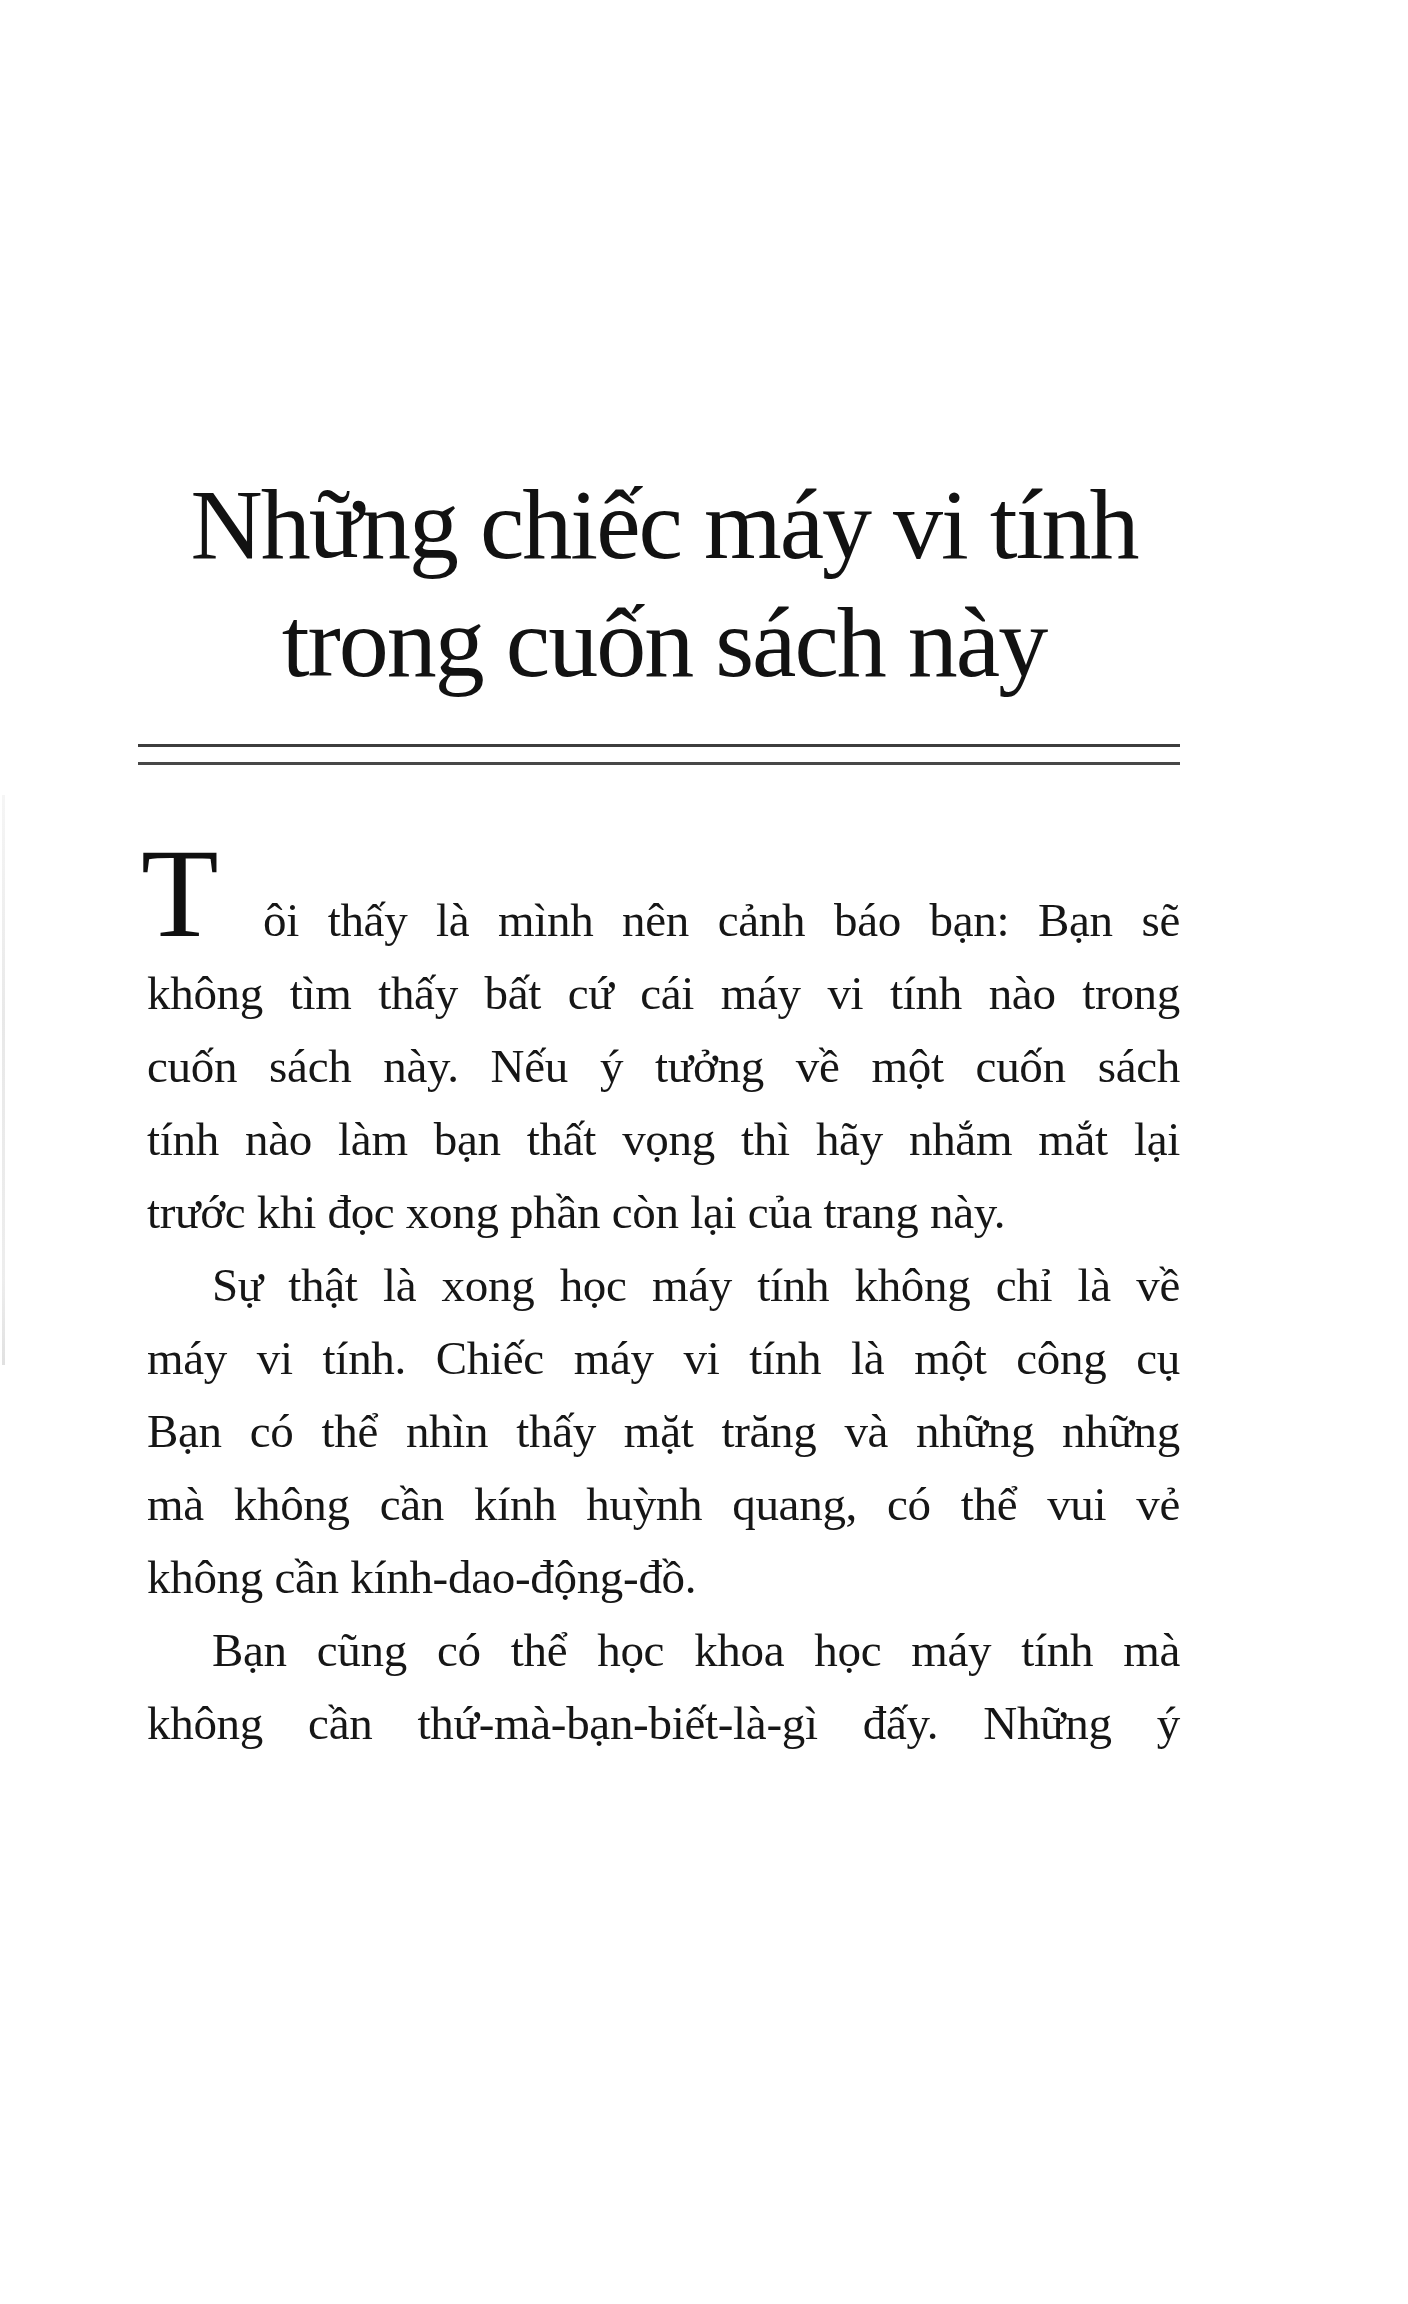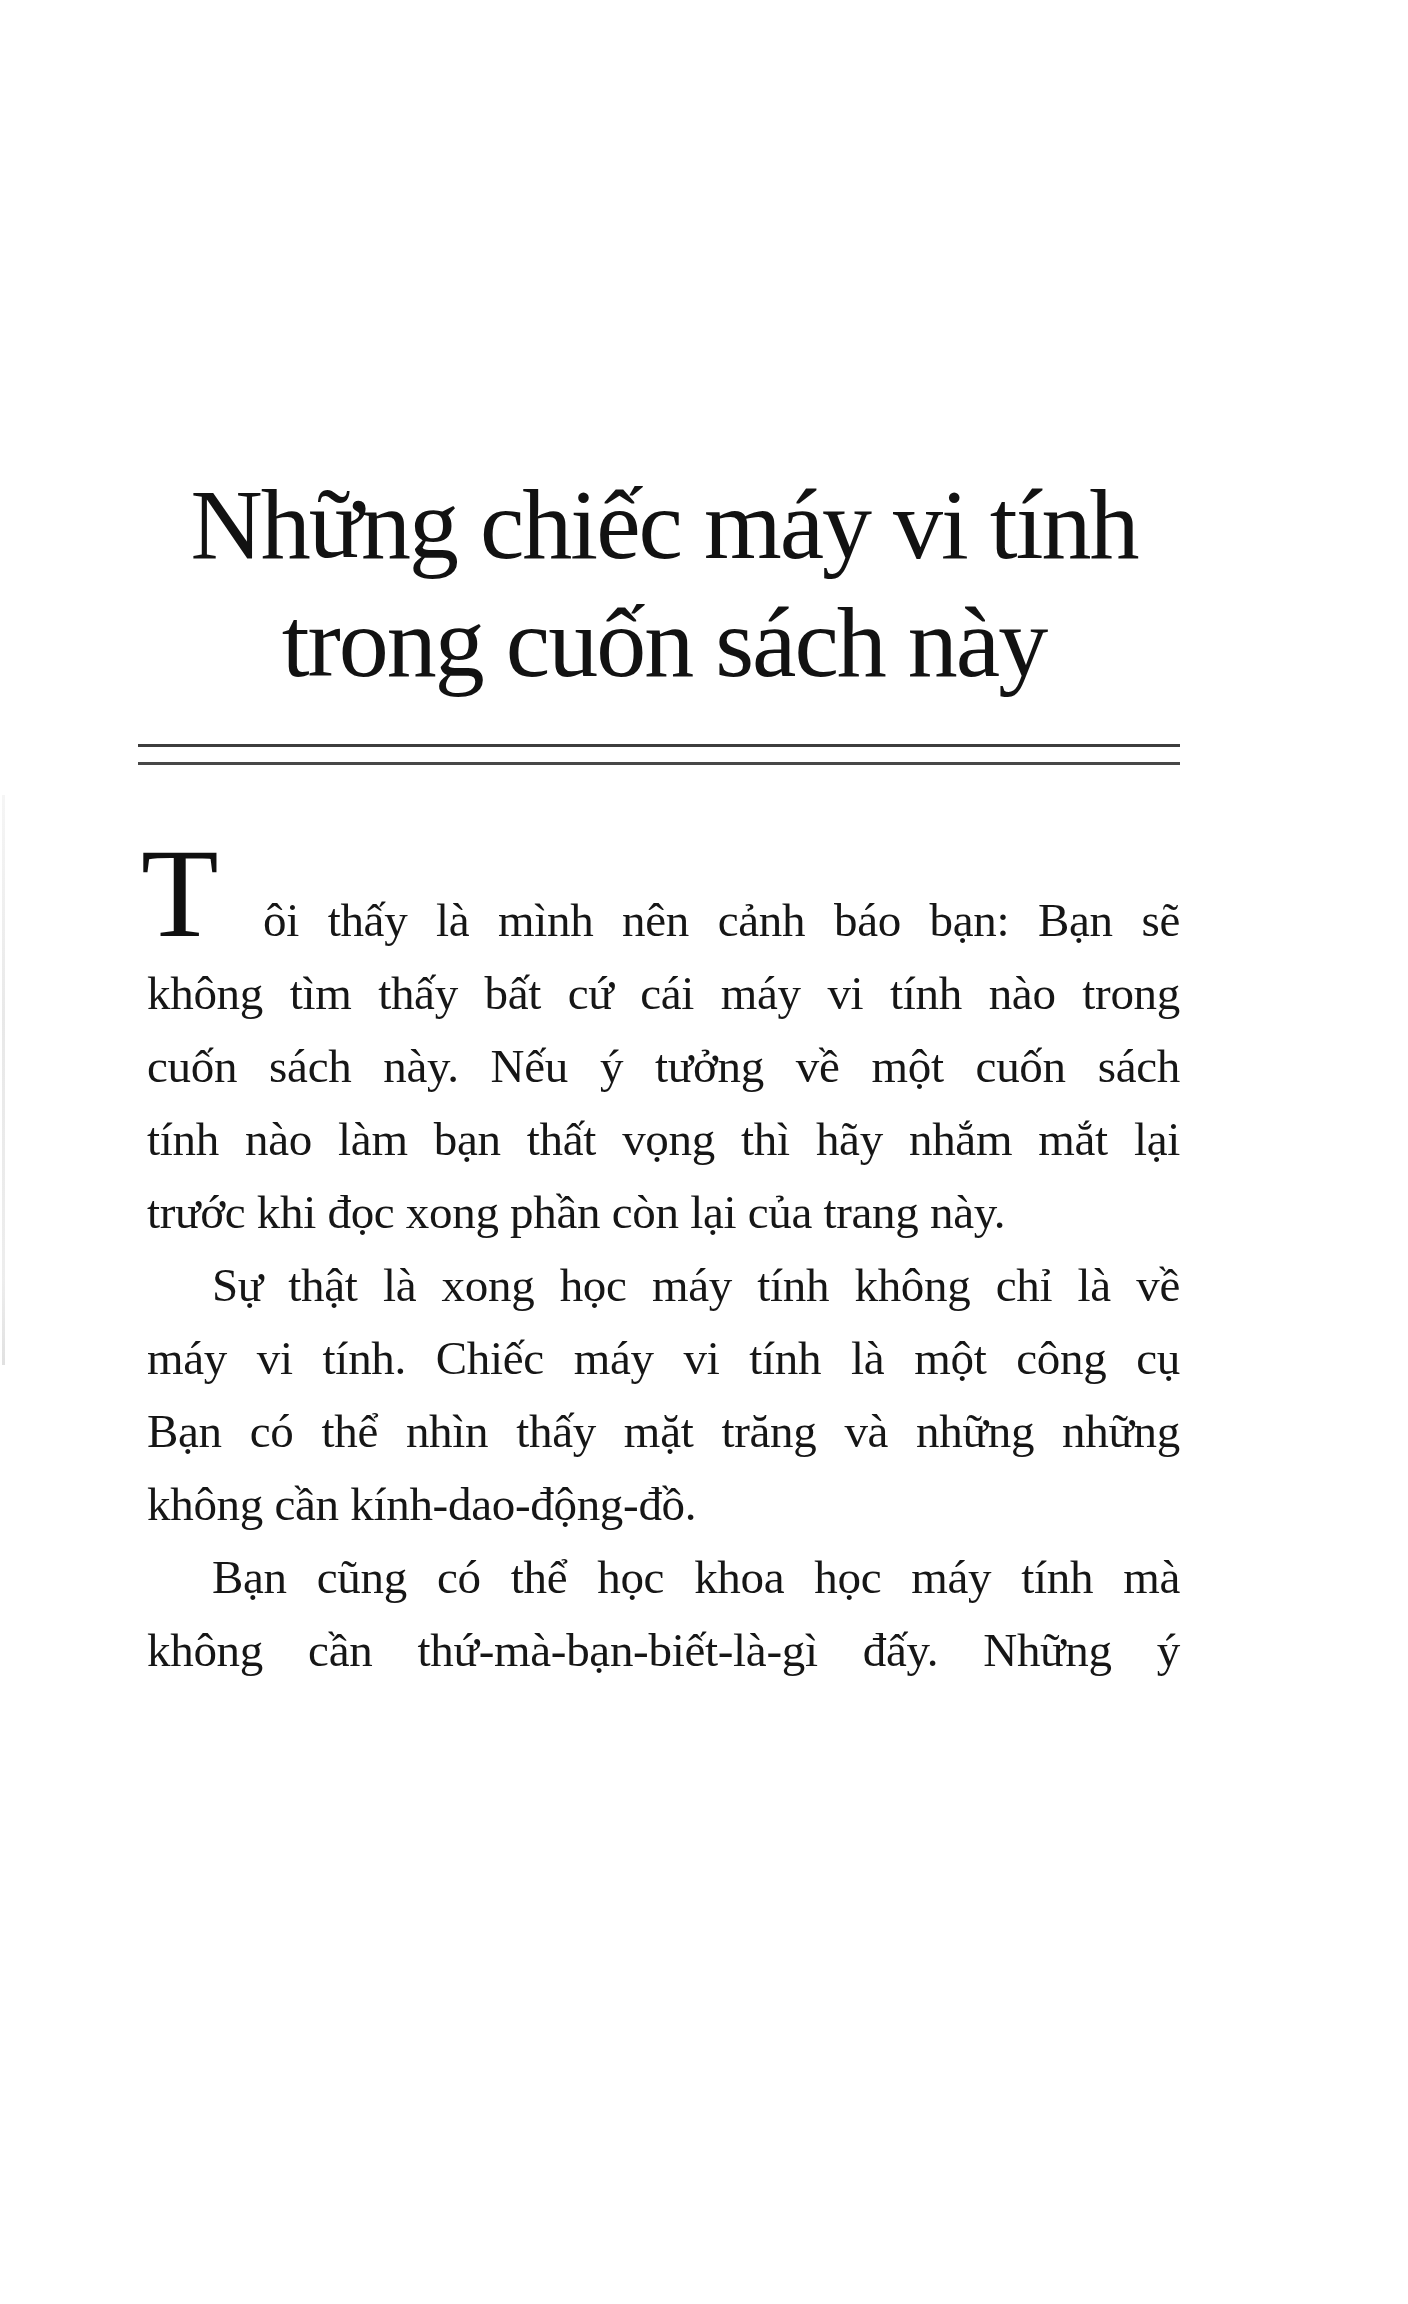--- a/index.html
+++ b/index.html
@@ -79,18 +79,19 @@
     <span class="initial">T</span>
 
   <div class="ln just first">ôi thấy là mình nên cảnh báo bạn: Bạn sẽ</div>
       <div class="ln just">không tìm thấy bất cứ cái máy vi tính nào trong</div>
       <div class="ln just">cuốn sách này. Nếu ý tưởng về một cuốn sách</div>
       <div class="ln just">tính nào làm bạn thất vọng thì hãy nhắm mắt lại</div>
       <div class="ln">trước khi đọc xong phần còn lại của trang này.</div>
       <div class="ln just indent">Sự thật là xong học máy tính không chỉ là về</div>
       <div class="ln just">máy vi tính. Chiếc máy vi tính là một công cụ</div>
       <div class="ln just">Bạn có thể nhìn thấy mặt trăng và những những</div>
+      <div class="ln just">mà không cần kính huỳnh quang, có thể vui vẻ</div>
       <div class="ln">không cần kính-dao-động-đồ.</div>
       <div class="ln just indent">Bạn cũng có thể học khoa học máy tính mà</div>
       <div class="ln just">không cần thứ-mà-bạn-biết-là-gì đấy. Những ý</div>
     </div>
 
 </div>
 
 </body></html>

